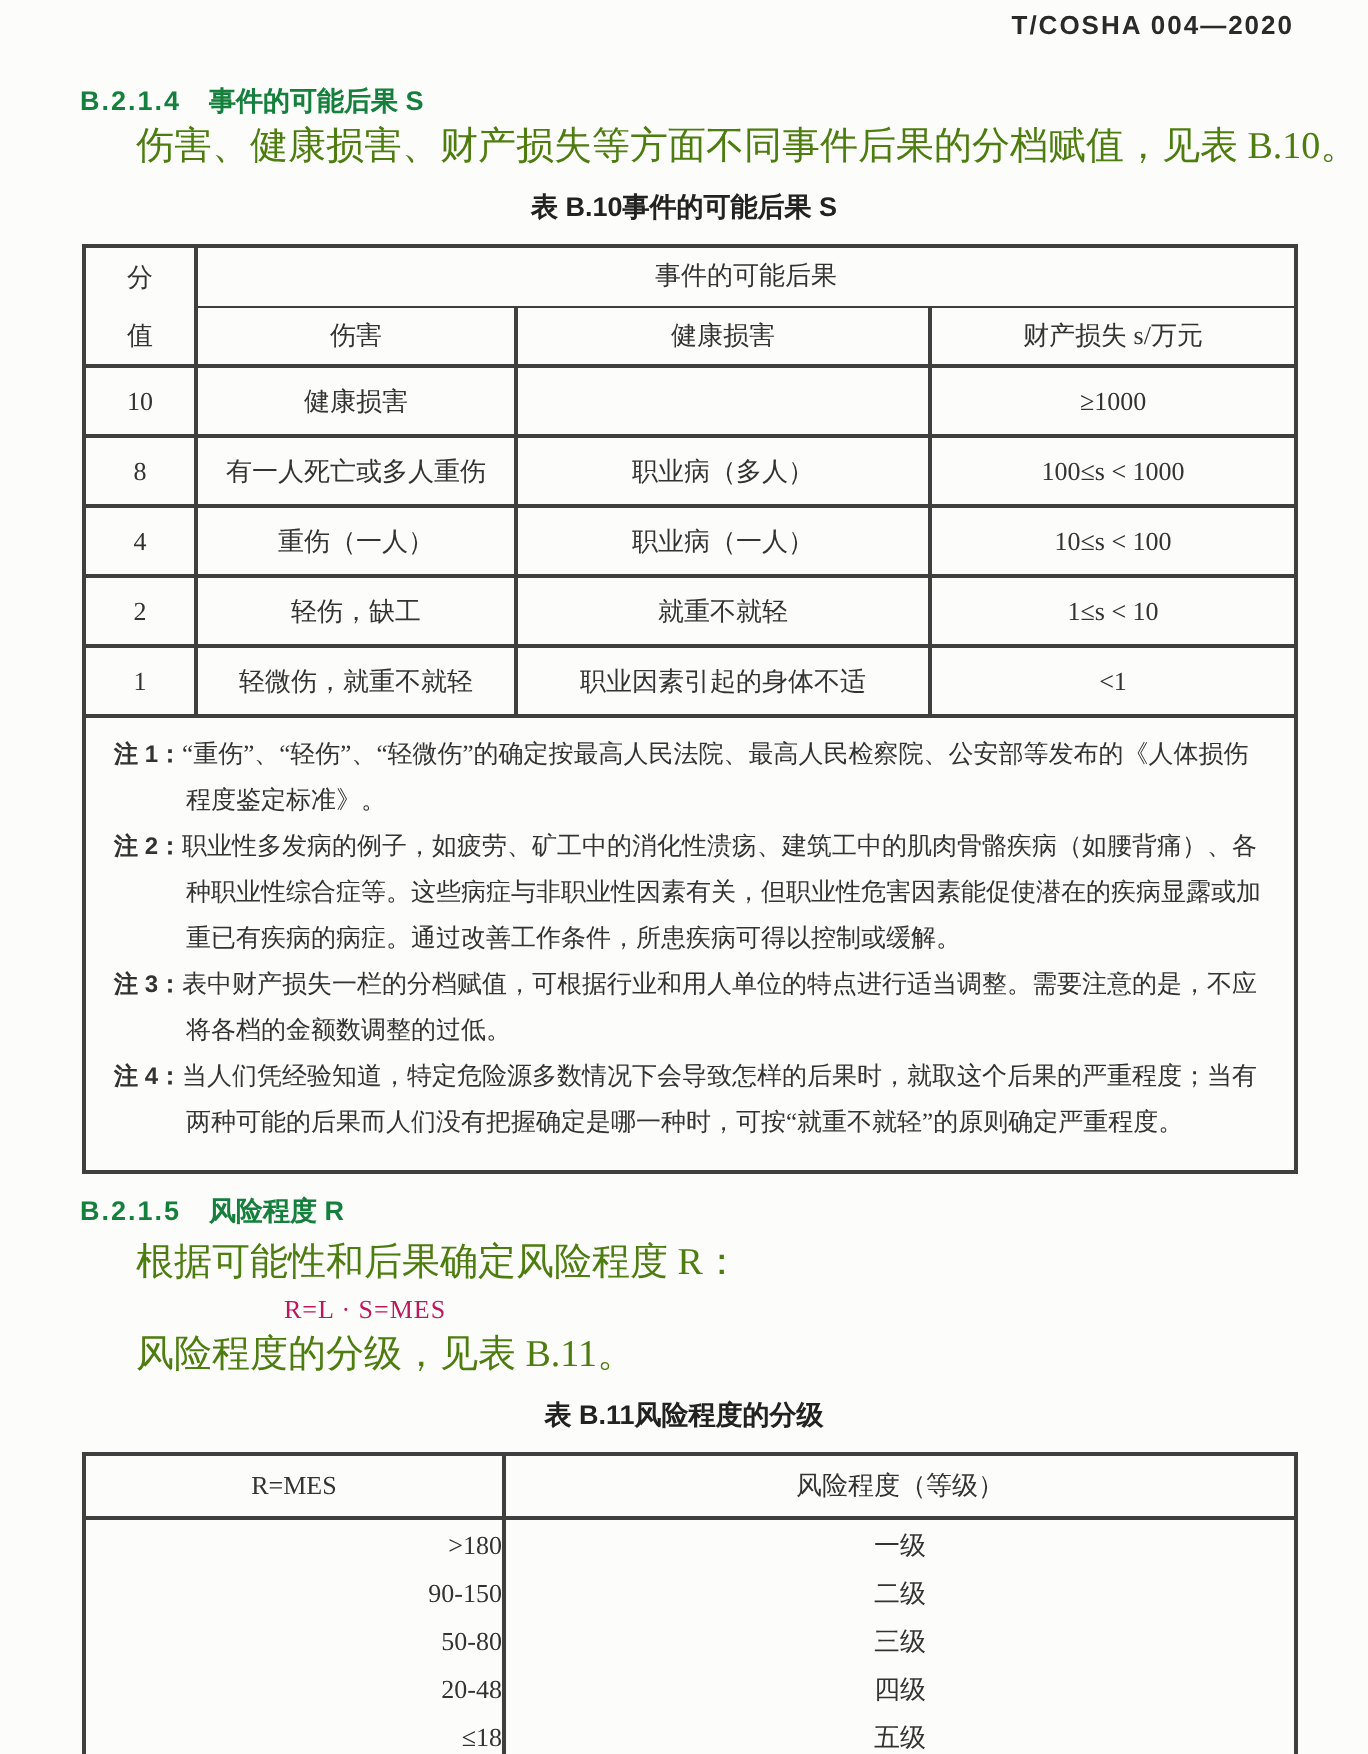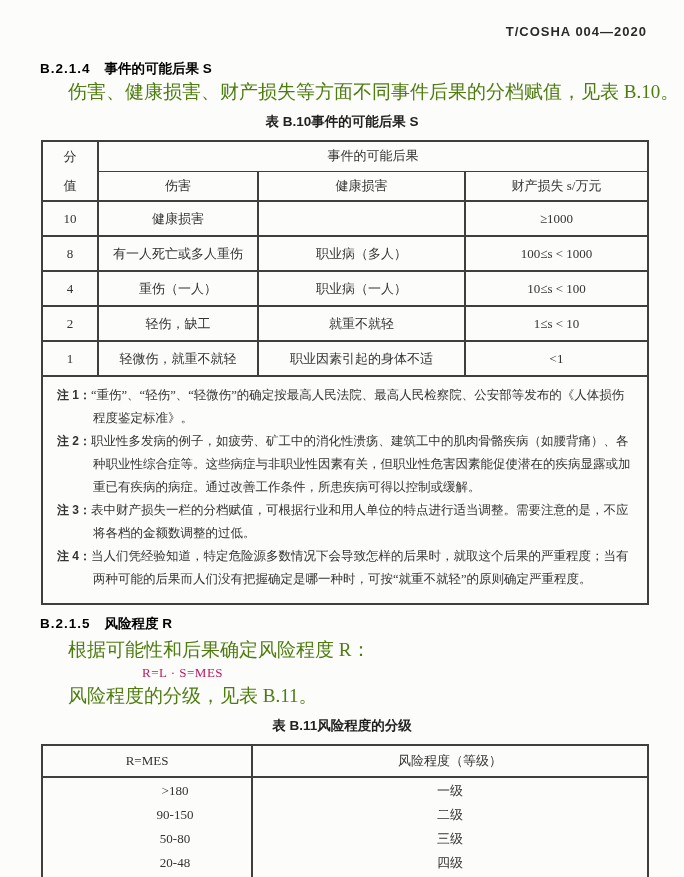--- a/index.html
+++ b/index.html
@@ -5,40 +5,40 @@
   * { margin: 0; padding: 0; box-sizing: border-box; }
   html, body { background: #ffffff; }
   .page {
     position: relative;
     width: 684px;
     height: 877px;
     background: #fcfcfb;
     color: #2d2d2d;
     font-family: "Liberation Serif", "DejaVu Serif", serif;
     overflow: hidden;
-    padding-top: 22px;
+    padding-top: 4px;
   }
   .doc-header {
     height: 16px;
     padding-right: 37px;
     text-align: right;
   }
   .doc-code {
     font-family: "Liberation Sans", "DejaVu Sans", sans-serif;
     font-size: 13px;
     font-weight: bold;
     letter-spacing: 1px;
     color: #2a2a2a;
   }
   .sec-heading {
     margin: 22px 0 0 40px;
     font-family: "Liberation Sans", "DejaVu Sans", sans-serif;
     font-size: 13.5px;
     font-weight: bold;
-    color: #000000;
+    color: #15803d;
     line-height: 18px;
   }
   .sec-heading .sec-num { margin-right: 14px; letter-spacing: 1px; }
   .body-para {
     margin: 5px 0 0 68px;
     font-size: 19px;
     line-height: 18px;
     color: #4d7c0f;
   }
   .formula {
@@ -89,21 +89,21 @@
     line-height: 23px;
     color: #333;
   }
   .note { padding-left: 36px; text-indent: -36px; }
   .note-label { font-weight: bold; font-family: "Liberation Sans", "DejaVu Sans", sans-serif; font-size: 12px; }
   
   .tb11 { margin-top: 4px; }
   .tb11 .hrow td { height: 32px; }
   .tb11 td.body-left, .tb11 td.body-right { vertical-align: top; padding: 1px 0 0 0; }
   .tb11 .cell-line { height: 24px; line-height: 24px; }
-  .tb11 td.body-left .cell-line { text-align: center; padding-left: 56px; }
+  .tb11 td.body-left .cell-line { text-align: right; padding-left: 56px; }
   .tb11 td.body-right .cell-line { text-align: center; }
 </style>
 </head>
 <body>
 
 <div class="page">
 
   <div class="doc-header">
     <span class="doc-code">T/COSHA 004—2020</span>
   </div>

